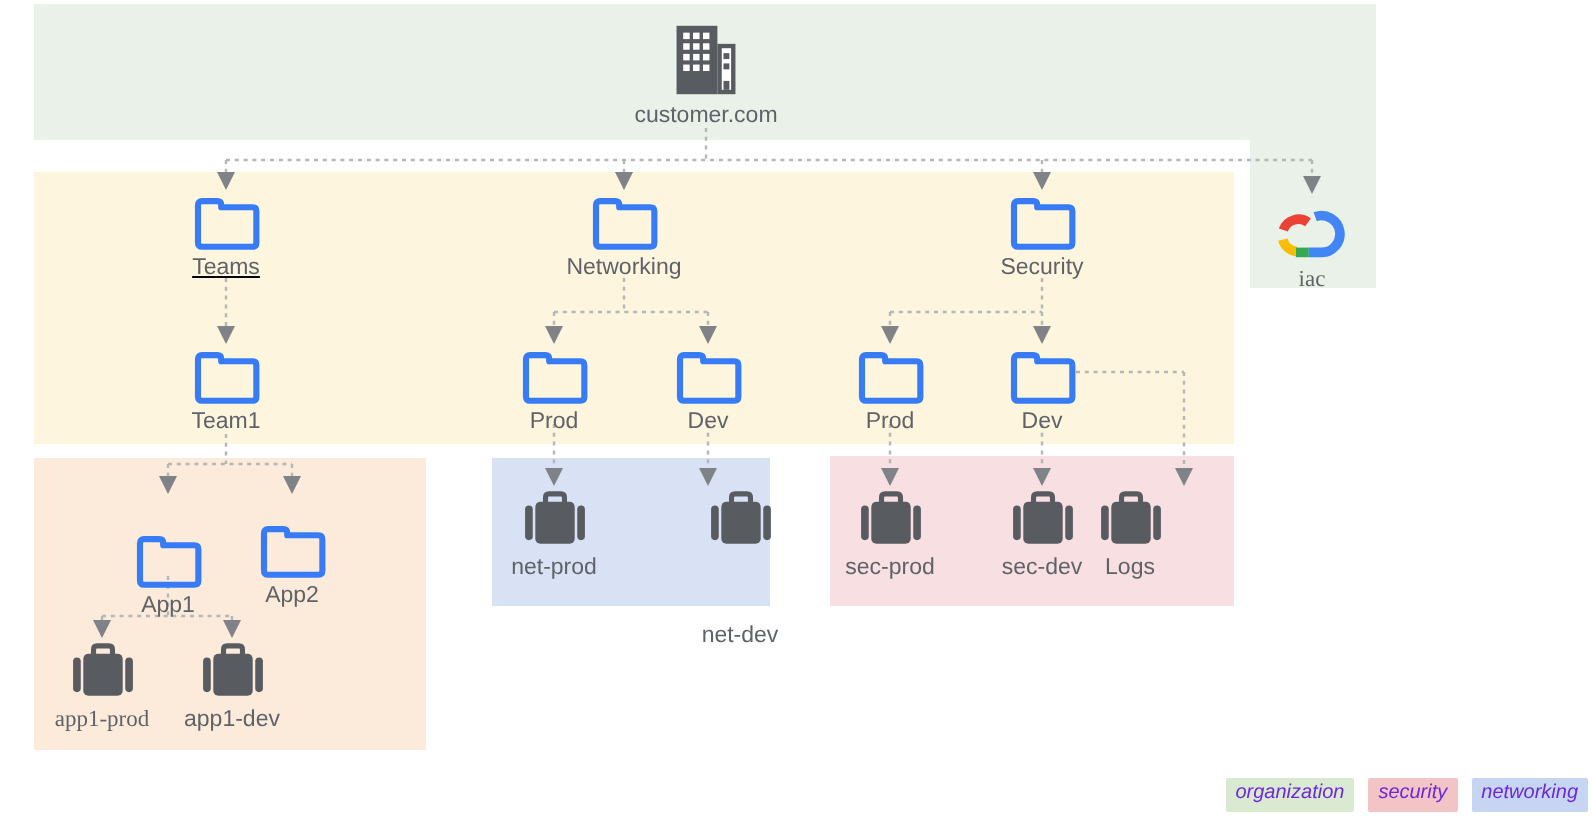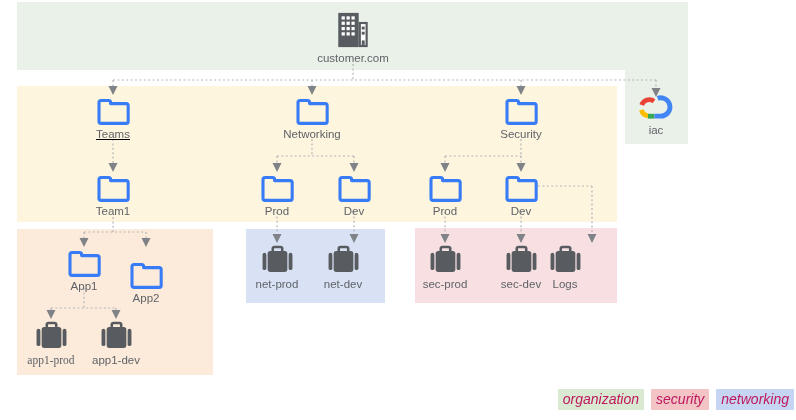--- a/index.html
+++ b/index.html
@@ -3,21 +3,21 @@
 <meta charset="utf-8">
 <style>
   html,body{margin:0;padding:0;background:#fff;}
   body{width:796px;height:420px;position:relative;overflow:hidden;
        font-family:"Liberation Sans", sans-serif;}
   .zone{position:absolute;}
   .node{position:absolute;width:90px;display:flex;flex-direction:column;align-items:center;}
   .node-label{font-size:11.5px;color:#5f6368;margin-top:3px;line-height:1.1;white-space:nowrap;text-align:center;}
   #connectors{position:absolute;left:0;top:0;pointer-events:none;}
   .legend{position:absolute;right:2px;top:389px;display:flex;gap:7px;align-items:center;
-          font-style:italic;font-size:14px;color:#be185d;text-align:right;}
+          font-style:italic;font-size:10px;color:#6d28d9;text-align:right;}
   .chip{padding:2px 5px 3px 5px;line-height:1.15;white-space:nowrap;border-radius:1px;}
   .defs{position:absolute;width:0;height:0;}
 </style>
 </head>
 <body>
 
 <svg class="defs" aria-hidden="true">
   <defs>
     <symbol id="sym-folder" viewBox="0 0 38 32">
       <path d="M3 28 V7.2 Q3 5 5.2 5 H13.6 Q15.8 5 15.8 7.2 V8.4 H33 Q35.2 8.4 35.2 10.6 V28 Q35.2 30.2 33 30.2 H5.2 Q3 30.2 3 28 Z" fill="none" stroke="#377cf6" stroke-width="3.4" stroke-linejoin="round"></path>
@@ -122,21 +122,21 @@
     </svg>
   <div class="node-label">Networking</div>
 </div>
 <div class="node" style="left:476px;top:96px;">
   <svg class="icon" width="35" height="29" viewBox="0 0 38 32">
       <use href="#sym-folder"></use>
     </svg>
   <div class="node-label">Security</div>
 </div>
 
-<div class="node" style="left:611px;top:89px;">
+<div class="node" style="left:611px;top:99px;font-family:Liberation Serif, serif;">
   <svg class="icon" width="40" height="32" viewBox="0 0 100 80">
       <use href="#sym-gcp"></use>
     </svg>
   <div class="node-label">iac</div>
 </div>
 
 <div class="node" style="left:68px;top:173px;">
   <svg class="icon" width="35" height="29" viewBox="0 0 38 32">
       <use href="#sym-folder"></use>
     </svg>
@@ -160,40 +160,40 @@
     </svg>
   <div class="node-label">Prod</div>
 </div>
 <div class="node" style="left:476px;top:173px;">
   <svg class="icon" width="35" height="29" viewBox="0 0 38 32">
       <use href="#sym-folder"></use>
     </svg>
   <div class="node-label">Dev</div>
 </div>
 
-<div class="node" style="left:39px;top:248px;">
+<div class="node" style="left:39px;top:265px;">
   <svg class="icon" width="35" height="29" viewBox="0 0 38 32">
       <use href="#sym-folder"></use>
     </svg>
   <div class="node-label">App1</div>
 </div>
 <div class="node" style="left:101px;top:260px;">
   <svg class="icon" width="35" height="29" viewBox="0 0 38 32">
       <use href="#sym-folder"></use>
     </svg>
   <div class="node-label">App2</div>
 </div>
 
 <div class="node" style="left:232px;top:244px;">
   <svg class="icon" width="33" height="31" viewBox="0 0 36 34">
       <use href="#sym-project"></use>
     </svg>
   <div class="node-label">net-prod</div>
 </div>
-<div class="node" style="left:298px;top:244px;">
+<div class="node" style="left:325px;top:244px;gap:34px;">
   <svg class="icon" width="33" height="31" viewBox="0 0 36 34">
       <use href="#sym-project"></use>
     </svg>
   <div class="node-label">net-dev</div>
 </div>
 <div class="node" style="left:400px;top:244px;">
   <svg class="icon" width="33" height="31" viewBox="0 0 36 34">
       <use href="#sym-project"></use>
     </svg>
   <div class="node-label">sec-prod</div>

